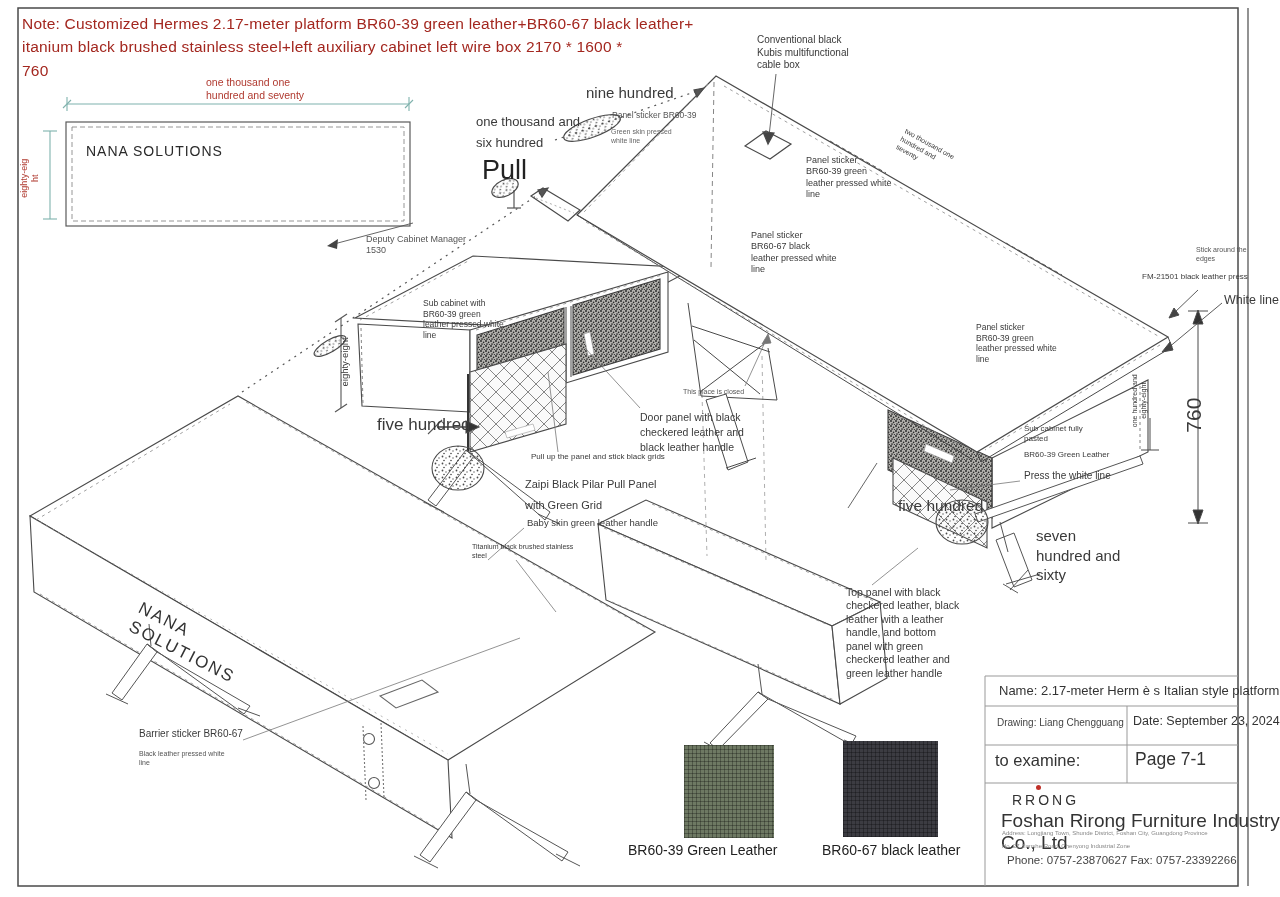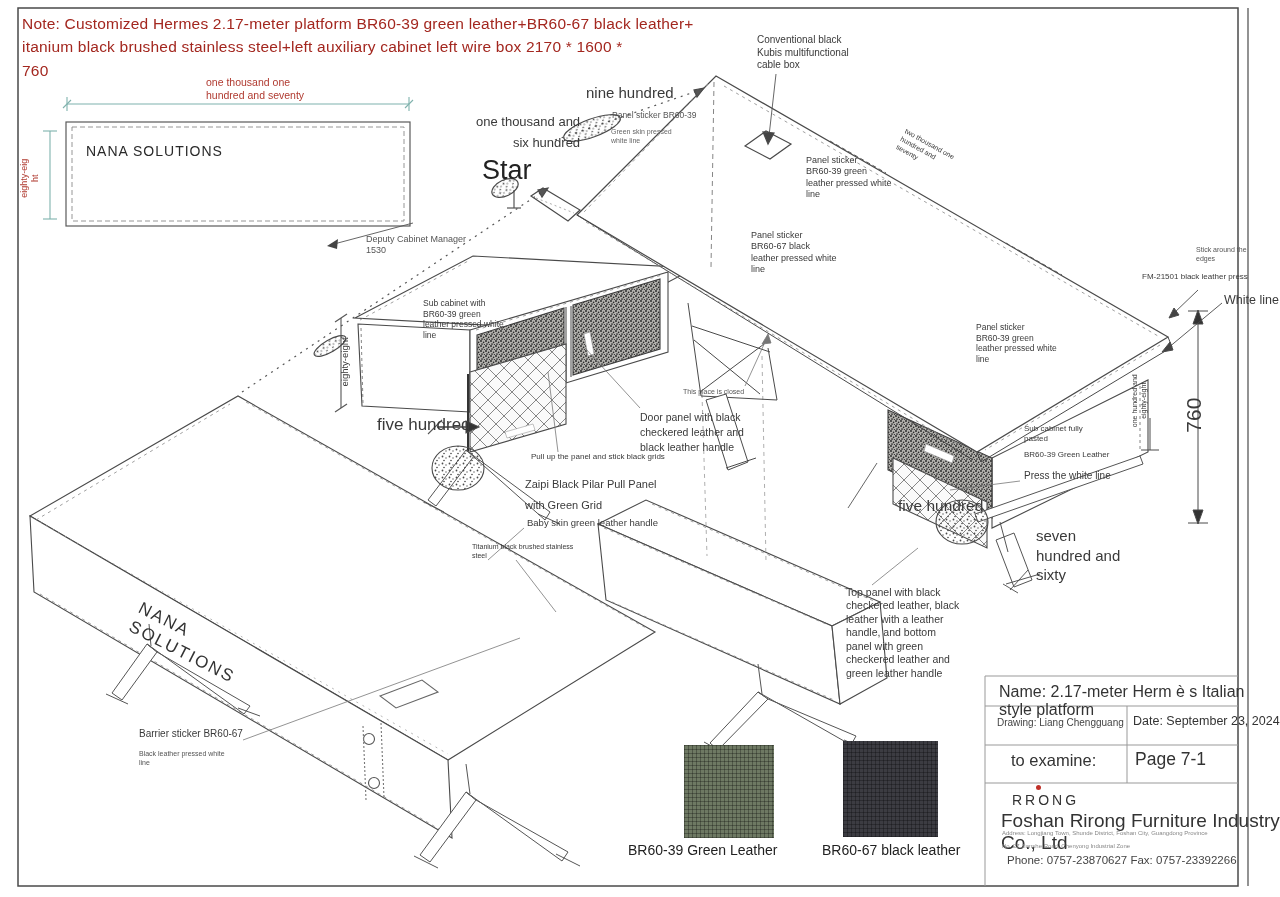--- a/index.html
+++ b/index.html
@@ -251,23 +251,23 @@
 
 <div class="lbl dimred" style="left:206px;top:76px;font-size:10.5px;">one thousand one
 hundred and seventy</div>
 <div class="lbl dimred rot-90" style="left:-10px;top:167px;width:80px;font-size:9px;">eighty-eig
 ht</div>
 <div class="lbl" style="left:86px;top:143px;font-size:14px;letter-spacing:1px;color:#2a2a2a;">NANA SOLUTIONS</div>
 <div class="lbl" style="left:366px;top:234px;font-size:9px;color:#555;">Deputy Cabinet Manager
 1530</div>
 
 <div class="lbl" style="left:586px;top:84px;font-size:15px;">nine hundred</div>
-<div class="lbl" style="left:476px;top:111px;font-size:13px;line-height:1.65;text-align:right;">one thousand and
+<div class="lbl" style="left:476px;top:111px;font-size:13px;line-height:1.65;">one thousand and
 six hundred</div>
-<div class="lbl" style="left:482px;top:154px;font-size:27px;color:#222;">Star</div>
+<div class="lbl" style="left:482px;top:154px;font-size:27px;color:#222;">Pull</div>
 <div class="lbl" style="left:612px;top:110px;font-size:8.5px;color:#555;">Panel sticker BR60-39</div>
 <div class="lbl" style="left:611px;top:128px;font-size:7px;color:#666;">Green skin pressed
 white line</div>
 <div class="lbl" style="left:757px;top:34px;font-size:10px;">Conventional black
 Kubis multifunctional
 cable box</div>
 <div class="lbl" style="left:806px;top:155px;font-size:9px;">Panel sticker
 BR60-39 green
 leather pressed white
 line</div>
@@ -332,24 +332,24 @@
 <div class="swatch" style="left:684px;top:745px;">
   <div class="chip" style="background-color: rgb(110, 121, 99);"></div>
 </div>
 <div class="lbl" style="left:628px;top:842px;font-size:14px;color:#222;">BR60-39 Green Leather</div>
 <div class="swatch" style="left:843px;top:741px;">
   <div class="chip" style="height: 96px; width: 95px; background-color: rgb(60, 60, 66);"></div>
 </div>
 <div class="lbl" style="left:822px;top:842px;font-size:14px;color:#222;">BR60-67 black leather</div>
 
 <div>
-  <div class="tb" style="left:999px;top:683px;font-size:16px;">Name: 2.17-meter Herm è s Italian style platform</div>
+  <div class="tb" style="left:999px;top:683px;font-size:13px;">Name: 2.17-meter Herm è s Italian style platform</div>
   <div class="tb" style="left:997px;top:717px;font-size:10px;color:#444;">Drawing: Liang Chengguang</div>
   <div class="tb" style="left:1133px;top:714px;font-size:12.5px;text-align:right;">Date: September 23, 2024</div>
-  <div class="tb" style="left:995px;top:751px;font-size:16.5px;margin-left:16px;">to examine:</div>
+  <div class="tb" style="left:995px;top:751px;font-size:16.5px;">to examine:</div>
   <div class="tb" style="left:1135px;top:749px;font-size:17.5px;">Page 7-1</div>
   <div class="logo-dot" style="left:1036px;top:785px;"></div>
   <div class="tb" style="left:1012px;top:792px;font-size:14px;letter-spacing:3px;">RRONG</div>
   <div class="tb" style="left:1001px;top:810px;font-size:19px;">Foshan Rirong Furniture Industry Co., Ltd</div>
   <div class="tb" style="left:1002px;top:830px;font-size:6px;color:#888;">Address: Longjiang Town, Shunde District, Foshan City, Guangdong Province</div>
   <div class="tb" style="left:1002px;top:843px;font-size:6px;color:#888;">No. 27 Jianshe Road, Chenyong Industrial Zone</div>
   <div class="tb" style="left:1007px;top:854px;font-size:11.5px;color:#444;">Phone: 0757-23870627 Fax: 0757-23392266</div>
 </div>
 
 </div>

